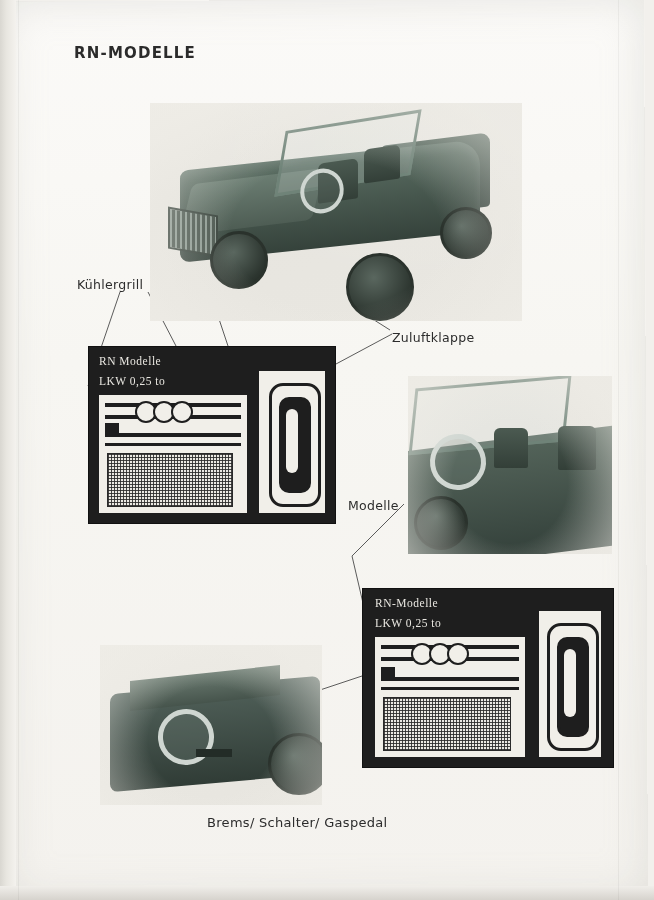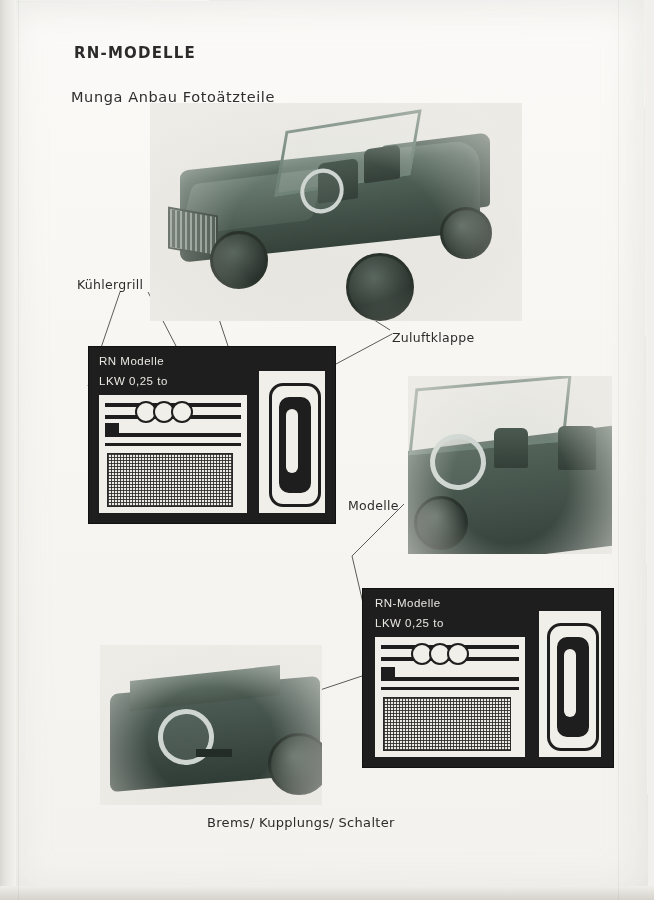--- a/index.html
+++ b/index.html
@@ -194,21 +194,21 @@
   .fret-a { left: 88px; top: 346px; width: 246px; height: 176px; }
   .fret-b { left: 362px; top: 588px; width: 250px; height: 178px; }
 
   .fret-inner {
     position: absolute;
     background: #f1efe9;
   }
   .fret-txt {
     position: absolute;
     color: #e9e7e1;
-    font-family: Liberation Sans, sans-serif;
+    font-family: Liberation Serif, serif;
     letter-spacing: 0.5px;
     white-space: nowrap;
   }
   .fret-title1 { font-size: 11.5px; }
   .fret-title2 { font-size: 11.5px; }
 
   .mesh {
     position: absolute;
     background:
       repeating-linear-gradient(0deg, rgba(40,40,40,0.85) 0px, rgba(40,40,40,0.85) 1px, rgba(245,243,238,0) 1px, rgba(245,243,238,0) 3px),
@@ -259,21 +259,20 @@
 <div id="page">
 
   <div class="paper"></div>
   <div class="paper-edge-left"></div>
   <div class="paper-edge-right"></div>
   <div class="paper-edge-bottom"></div>
   <div class="crease" style="left:18px;top:0;width:1px;height:900px;"></div>
   <div class="crease" style="left:618px;top:0;width:1px;height:900px;"></div>
 
   <div class="title">RN-MODELLE</div>
-  <div class="subtitle">Munga Anbau Fotoätzteile</div>
 
   <svg class="leaders">
 
     <line x1="150" y1="272" x2="196" y2="238"></line>
 
     <line x1="120" y1="292" x2="88" y2="386"></line>
     <line x1="148" y1="292" x2="176" y2="346"></line>
     <line x1="210" y1="292" x2="228" y2="346"></line>
 
     <line x1="390" y1="330" x2="352" y2="306"></line>
@@ -364,15 +363,15 @@
 
     <div class="fret-inner" style="left:176px;top:22px;width:62px;height:146px;"></div>
     <div class="flap-outer" style="left:184px;top:34px;width:46px;height:122px;"></div>
     <div class="flap-inner" style="left:194px;top:48px;width:26px;height:94px;"></div>
     <div class="flap-core" style="left:201px;top:60px;width:12px;height:68px;"></div>
   </div>
 
   <div class="caption cap-kuehlergrill">Kühlergrill</div>
   <div class="caption cap-zuluftklappe">Zuluftklappe</div>
   <div class="caption cap-schalter">Modelle</div>
-  <div class="caption cap-pedal">Brems/ Kupplungs/ Schalter</div>
+  <div class="caption cap-pedal">Brems/ Schalter/ Gaspedal</div>
 
 </div>
 
 </body></html>

